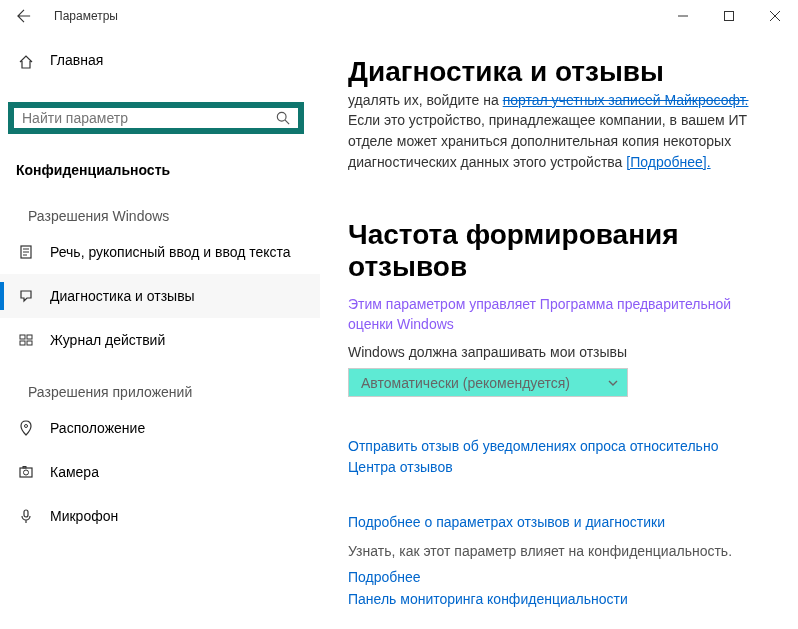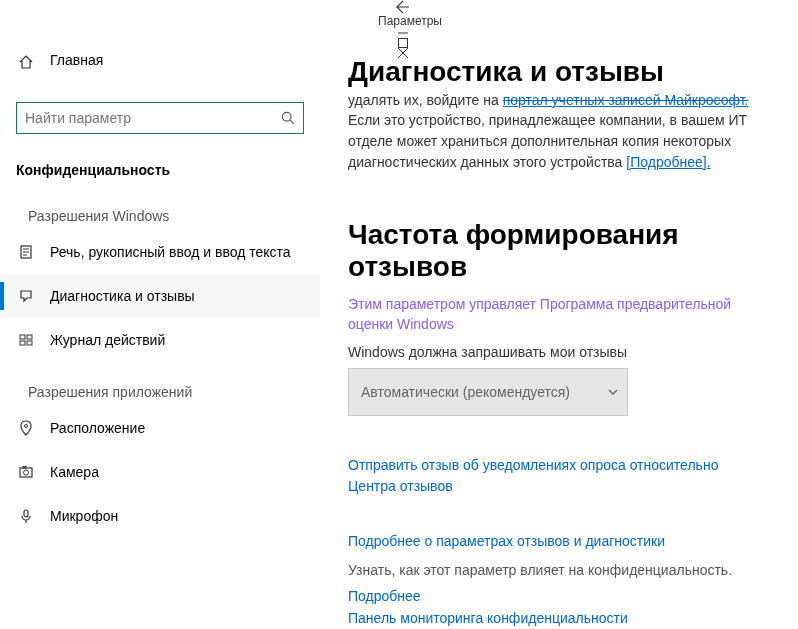--- a/index.html
+++ b/index.html
@@ -13,21 +13,20 @@
       display: flex;
       flex-direction: column;
     }
     .titlebar {
       height: 32px;
       display: flex;
       align-items: center;
       padding-left: 8px;
       font-size: 12px;
       color: #333;
-      flex-direction: column;
     }
     .titlebar .back {
       width: 32px;
       height: 32px;
       display: flex;
       align-items: center;
       justify-content: center;
       cursor: pointer;
     }
     .titlebar .title { margin-left: 14px; }
@@ -61,23 +60,23 @@
     .home-row .icon, .nav-item .icon {
       width: 20px;
       height: 20px;
       display: flex;
       align-items: center;
       justify-content: center;
       margin-right: 14px;
       color: #333;
     }
     .search-box {
-      margin: 10px 16px 14px 16px;
+      margin: 10px 16px 14px 8px;
       height: 32px;
-      border: 1px solid #0f766e;
+      border: 6px solid #0f766e;
       display: flex;
       align-items: center;
       padding: 0 8px;
       background: #fff;
     }
     .search-box input {
       flex: 1;
       border: none;
       outline: none;
       font-size: 14px;
@@ -153,23 +152,23 @@
       line-height: 1.4;
     }
     .form-label {
       font-size: 14px;
       color: #333;
       margin-bottom: 8px;
     }
     .dropdown {
       display: inline-flex;
       align-items: center;
-      background: #e5e5e5;
+      background: #5eead4;
       border: 1px solid #ccc;
-      height: 48px;
+      height: 29px;
       padding: 0 8px 0 12px;
       font-size: 14px;
       color: #666;
       cursor: default;
       min-width: 280px;
       justify-content: space-between;
     }
     .dropdown .chev { color: #666; margin-left: 14px; }
     .block-link {
       color: #0066cc;

